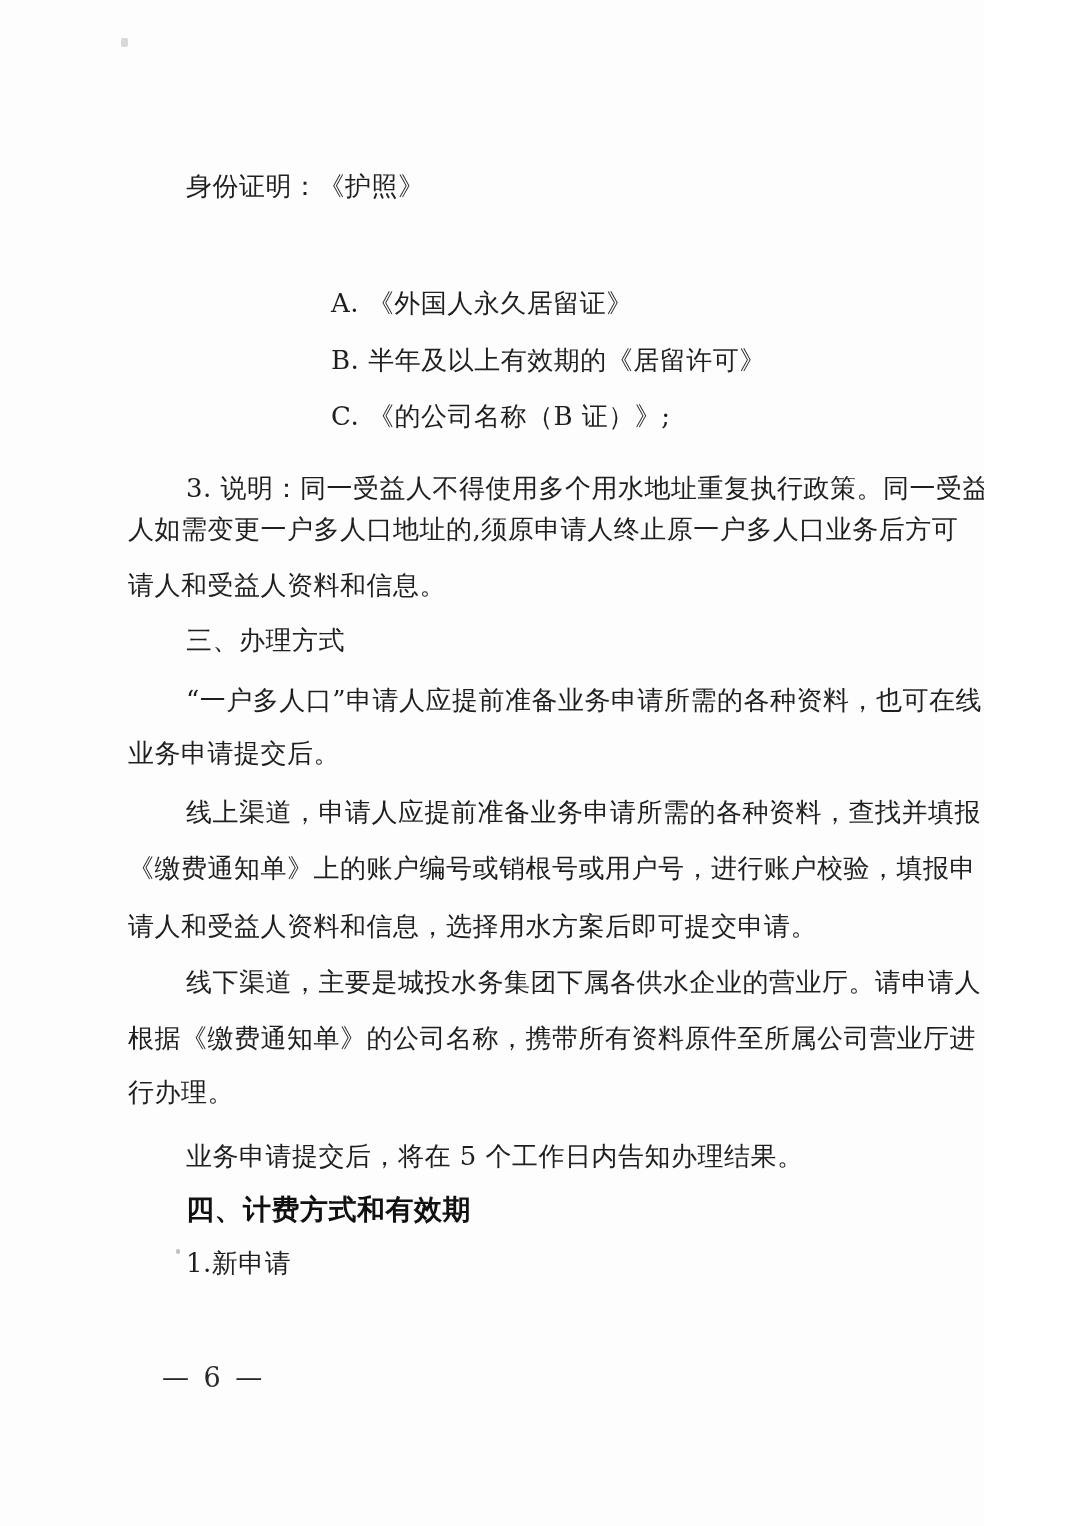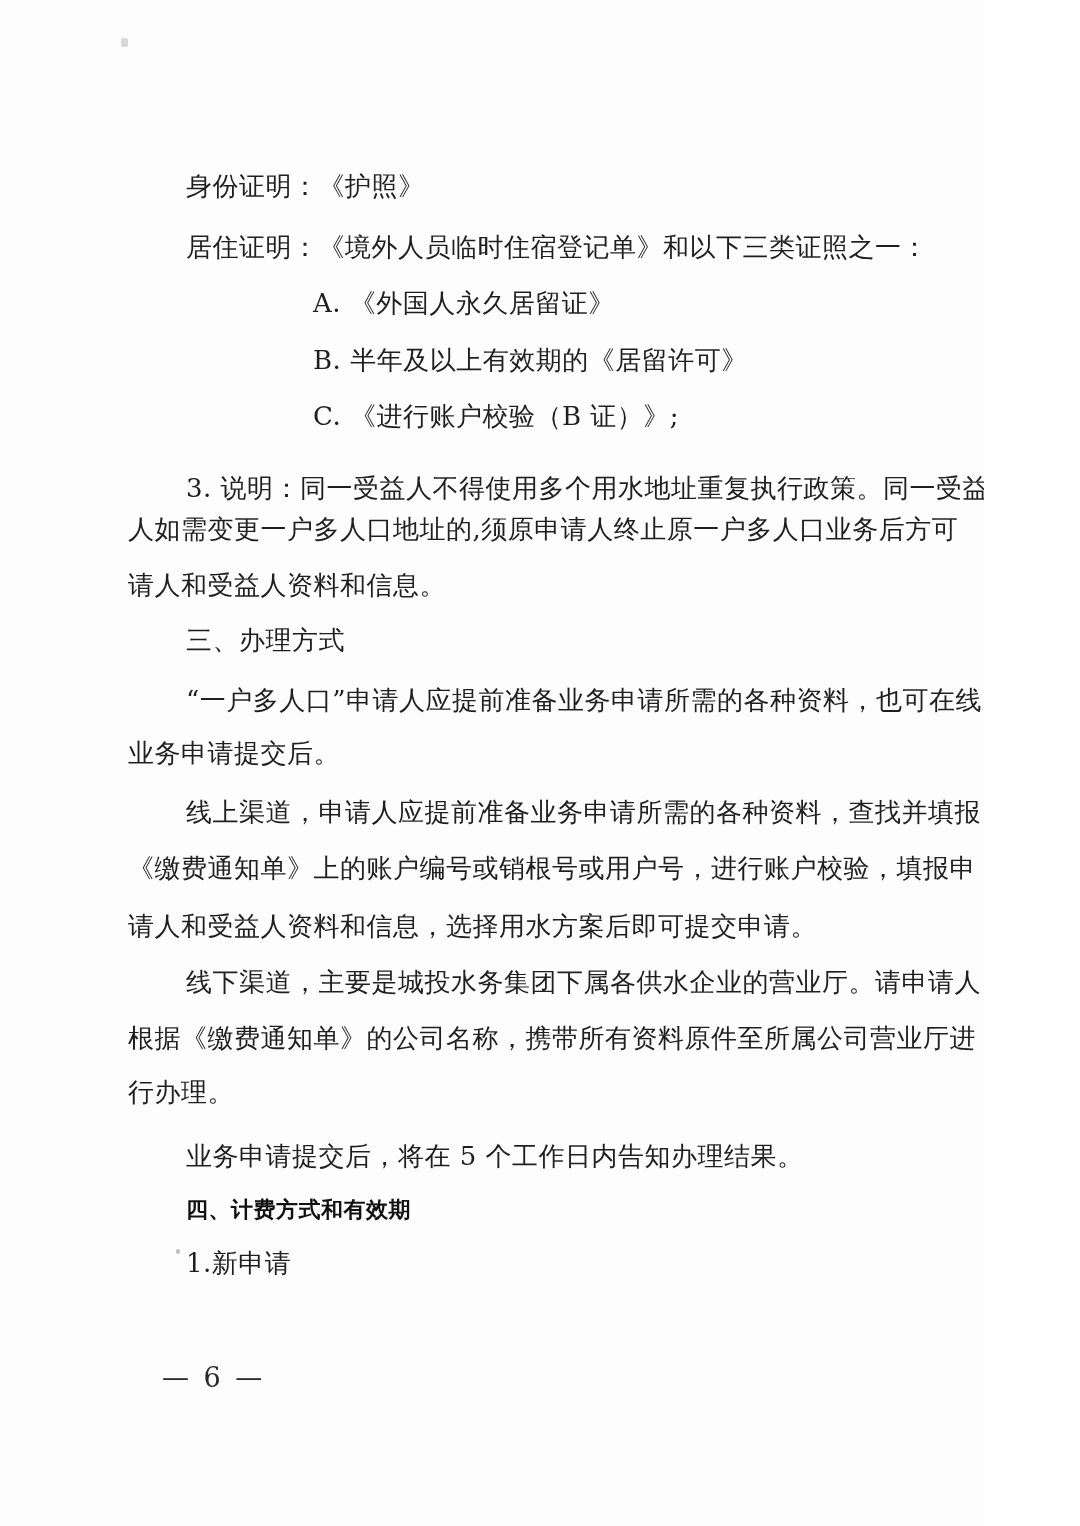--- a/index.html
+++ b/index.html
@@ -19,25 +19,25 @@
   .line {
     position: absolute;
     font-size: 26px;
     line-height: 28px;
     letter-spacing: 0.5px;
     white-space: nowrap;
     color: #1f1f1f;
   }
   .para { left: 186px; }
   .cont { left: 128px; text-align: center; }
-  .abc  { left: 313px; }
+  .abc  { left: 331px; }
   .h-bold {
     font-family: "DejaVu Sans", "Liberation Sans", sans-serif;
     font-weight: bold;
-    font-size: 22px;
+    font-size: 28px;
     color: #111111;
   }
   .pageno {
     position: absolute;
     left: 162px;
     top: 1362px;
     font-size: 27px;
     letter-spacing: 3px;
     color: #2a2a2a;
   }
@@ -51,24 +51,23 @@
   .s4 { left: 1045px; top: 1178px; width: 6px; height: 6px;  background: #343434; border-radius: 50%; }
   .s5 { left: 121px;  top: 38px;   width: 7px; height: 9px;  background: #d8d8d8; }
   .s6 { left: 176px;  top: 1249px; width: 4px; height: 5px;  background: #c0c0c0; }
 </style>
 </head>
 <body>
 
 <div class="page">
 
   <div class="line para" style="top:172px">身份证明：《护照》</div>
-  <div class="line para" style="top:233px">居住证明：《境外人员临时住宿登记单》和以下三类证照之一：</div>
   <div class="line abc" style="top:289px">A. 《外国人永久居留证》</div>
   <div class="line abc" style="top:346px">B. 半年及以上有效期的《居留许可》</div>
-  <div class="line abc" style="top:402px">C. 《进行账户校验（B 证）》;</div>
+  <div class="line abc" style="top:402px">C. 《的公司名称（B 证）》;</div>
   <div class="line para" style="top:474px">3. 说明：同一受益人不得使用多个用水地址重复执行政策。同一受益</div>
   <div class="line cont" style="top:515px">人如需变更一户多人口地址的,须原申请人终止原一户多人口业务后方可</div>
   <div class="line cont" style="top:571px">请人和受益人资料和信息。</div>
   <div class="line para" style="top:626px">三、办理方式</div>
   <div class="line para" style="top:686px">“一户多人口”申请人应提前准备业务申请所需的各种资料，也可在线</div>
   <div class="line cont" style="top:739px">业务申请提交后。</div>
   <div class="line cont" style="top:854px">《缴费通知单》上的账户编号或销根号或用户号，进行账户校验，填报申</div>
   <div class="line para" style="top:798px">线上渠道，申请人应提前准备业务申请所需的各种资料，查找并填报</div>
   <div class="line cont" style="top:912px">请人和受益人资料和信息，选择用水方案后即可提交申请。</div>
   <div class="line para" style="top:968px">线下渠道，主要是城投水务集团下属各供水企业的营业厅。请申请人</div>

